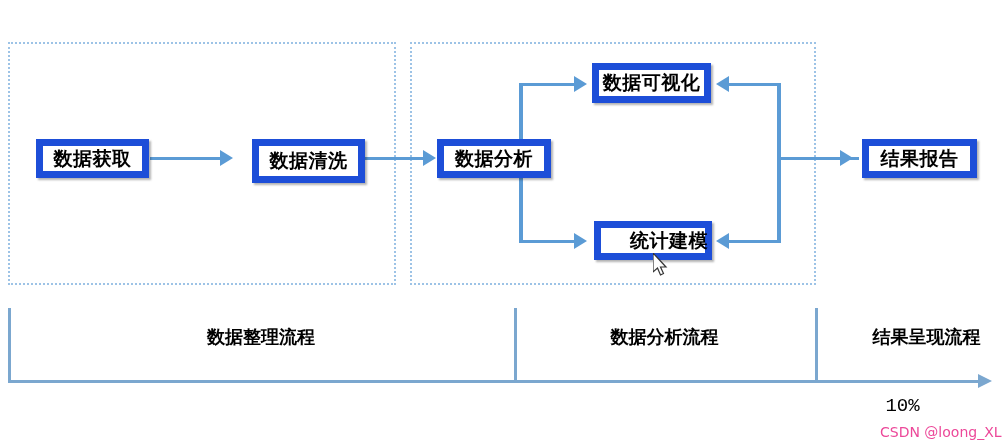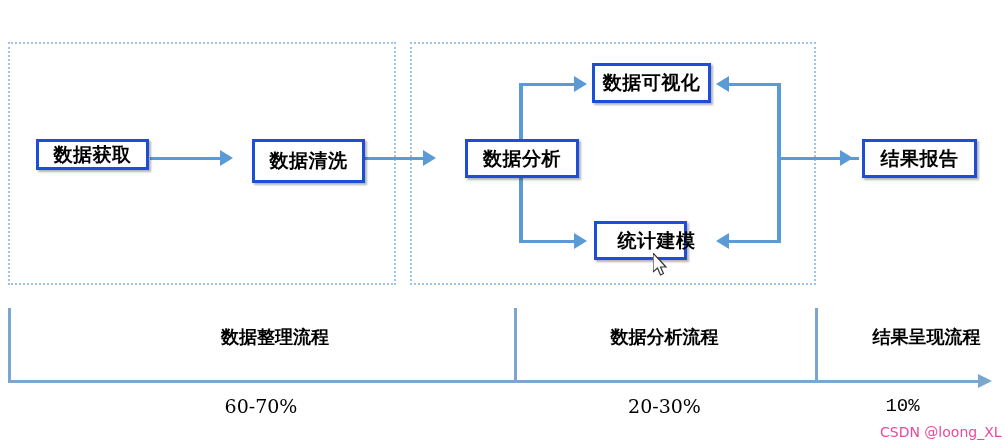--- a/index.html
+++ b/index.html
@@ -22,21 +22,21 @@
     position: absolute;
     border: 2px dotted #9dc3e6;
     box-sizing: border-box;
     background: transparent;
   }
   
   .node {
     position: absolute;
     box-sizing: border-box;
     background: #ffffff;
-    border: 3px solid #1d4ed8;
+    border: 7px solid #1d4ed8;
     box-shadow: 2px 2px 2px rgba(0,0,0,0.30);
     display: flex;
     align-items: center;
     justify-content: center;
     color: #000000;
     font-weight: bold;
     font-size: 19px;
     letter-spacing: 0.5px;
     white-space: nowrap;
   }
@@ -137,46 +137,44 @@
 
   <div class="hline" style="left:729px; top:83px; width:52px;"></div>
   <div class="arrow-head arrow-left" style="left:716px; top:76px;"></div>
 
   <div class="hline" style="left:729px; top:240px; width:52px;"></div>
   <div class="arrow-head arrow-left" style="left:716px; top:233px;"></div>
 
   <div class="hline" style="left:777px; top:157px; width:82px;"></div>
   <div class="arrow-head arrow-right" style="left:840px; top:150px;"></div>
 
-  <div class="node" style="left:36px; top:139px; width:113px; height:31px;">数据获取</div>
+  <div class="node" style="left:36px; top:139px; width:113px; height:39px;">数据获取</div>
 
   <div class="node" style="left:252px; top:139px; width:113px; height:44px;">数据清洗</div>
 
-  <div class="node" style="left:437px; top:139px; width:114px; height:39px;margin-left:28px;">数据分析</div>
+  <div class="node" style="left:437px; top:139px; width:114px; height:39px;">数据分析</div>
 
   <div class="node" style="left:592px; top:63px; width:119px; height:40px;">数据可视化</div>
 
-  <div class="node" style="left:594px; top:221px; width:93px; height:39px;padding-left:32px;">统计建模</div>
+  <div class="node" style="left:594px; top:221px; width:118px; height:39px;padding-left:32px;">统计建模</div>
 
   <div class="node" style="left:862px; top:139px; width:115px; height:39px;">结果报告</div>
 
   <svg class="cursor-icon" style="left:653px; top:253px;" width="18" height="26" viewBox="0 0 18 26">
     <polygon points="0,0 0,19 4.5,15 7.5,22 10.5,20.5 7.5,14 13,14" fill="#ffffff" stroke="#333333" stroke-width="1.2"></polygon>
   </svg>
 
   <div class="axis-line" style="left:8px; top:380px; width:972px;"></div>
   <div class="axis-arrow" style="left:978px; top:374px;"></div>
 
   <div class="axis-tick" style="left:8px; top:308px; height:74px;"></div>
   <div class="axis-tick" style="left:514px; top:308px; height:74px;"></div>
   <div class="axis-tick" style="left:815px; top:308px; height:74px;"></div>
 
-  <div class="phase-label" style="left:22px; top:325px; width:506px;">数据整理流程</div>
+  <div class="phase-label" style="left:8px; top:325px; width:506px;">数据整理流程</div>
   <div class="phase-label" style="left:514px; top:325px; width:301px;">数据分析流程</div>
   <div class="phase-label" style="left:815px; top:325px; width:175px;margin-left:24px;">结果呈现流程</div>
 
-  <div class="pct-label" style="left:8px; top:395px; width:506px;">60-70%</div>
-  <div class="pct-label" style="left:514px; top:395px; width:301px;">20-30%</div>
   <div class="pct-label" style="left:815px; top:395px; width:175px;font-family:Liberation Mono, monospace;">10%</div>
 
   <div class="watermark" style="left:880px; top:424px;">CSDN @loong_XL</div>
 
 </div>
 
 </body></html>

